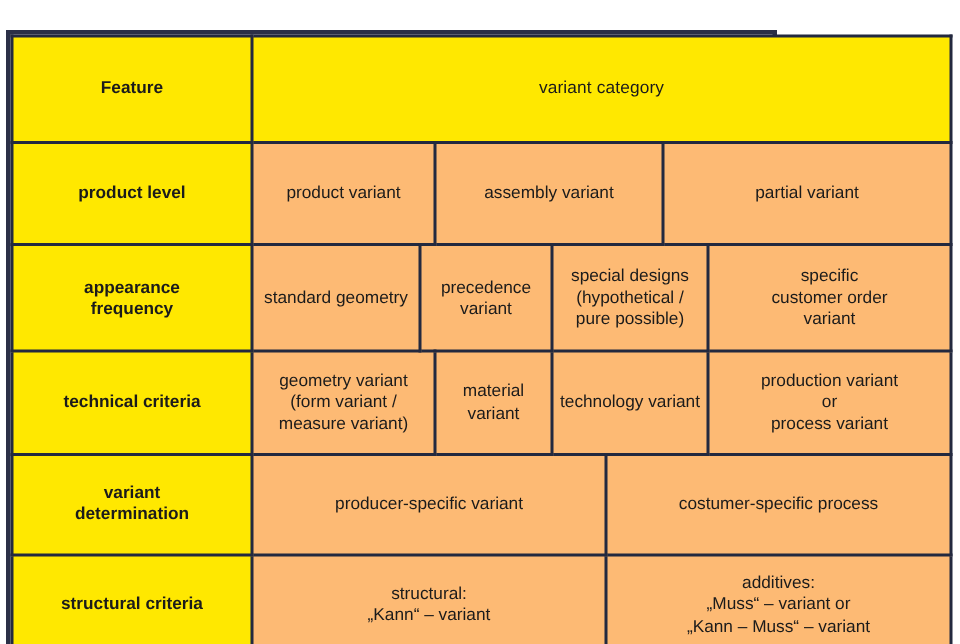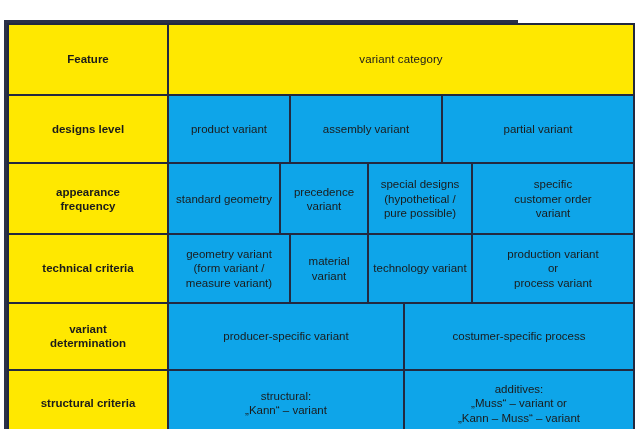--- a/index.html
+++ b/index.html
@@ -36,21 +36,21 @@
   }
 
   .tbl td {
     border: 2px solid #23293f;
     padding: 2px 3px;
     text-align: center;
     vertical-align: middle;
     font-size: 11.5px;
     line-height: 1.25;
     color: #1b1b1b;
-    background: #0ea5e9;
+    background: #fdba74;
   }
 
   .feat {
     background: #ffe800 !important;
     font-weight: bold;
     font-size: 12.5px;
     color: #131313;
   }
 
   .hdr-title {
@@ -83,21 +83,21 @@
       <col style="width:112px">
     </colgroup>
     <tbody>
 
       <tr style="height:54px">
         <td class="feat hdr-feature">Feature</td>
         <td class="hdr-title" colspan="9">variant category</td>
       </tr>
 
       <tr style="height:52px">
-        <td class="feat">designs level</td>
+        <td class="feat">product level</td>
         <td colspan="2">product variant</td>
         <td colspan="4">assembly variant</td>
         <td colspan="3">partial variant</td>
       </tr>
 
       <tr style="height:54px">
         <td class="feat">
           <span>appearance</span><br>
           <span>frequency</span>
         </td>

